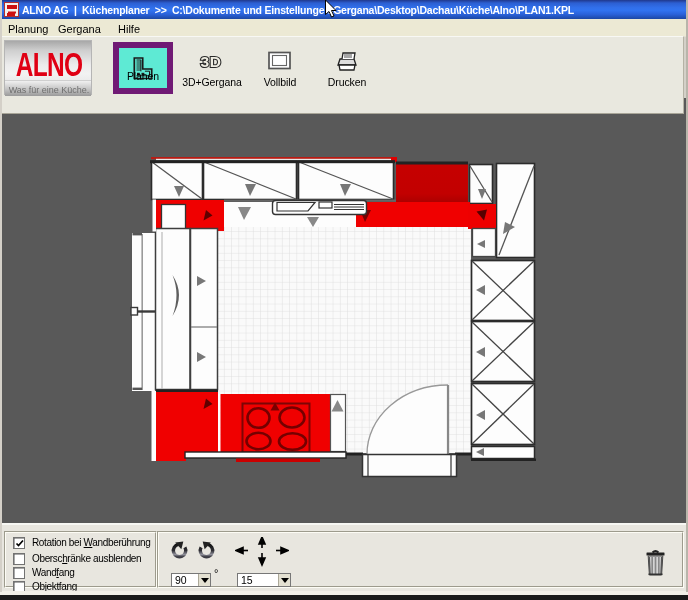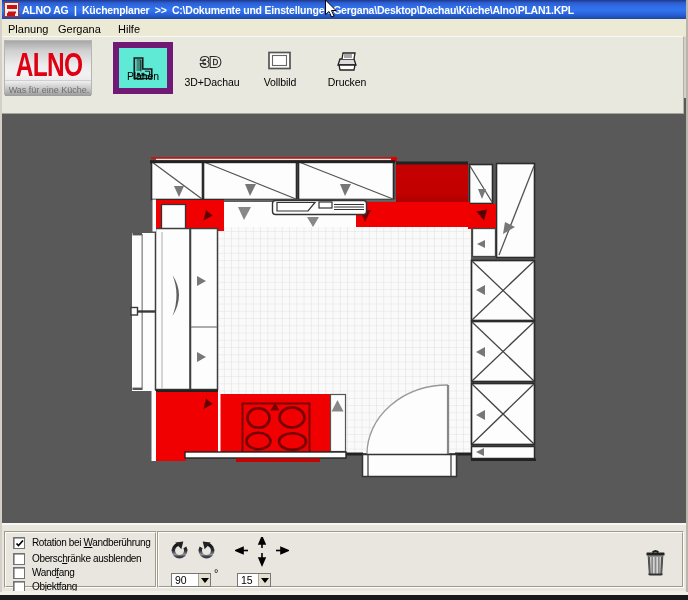--- a/index.html
+++ b/index.html
@@ -73,21 +73,21 @@
         <rect x="4.5" y="15.8" width="2.8" height="2.6" fill="#1a1a1a"></rect>
         <rect x="9" y="15.8" width="2.8" height="2.6" fill="#1a1a1a"></rect>
       </svg>
       <div class="lbl">Planen</div>
     </div>
     <div class="tbtn" style="left:180px;">
       <svg width="30" height="20" viewBox="0 0 30 20">
         <text x="14" y="15.5" text-anchor="middle" font-family="Liberation Sans" font-size="15.5" font-weight="bold" fill="none" stroke="#2a2a2a" stroke-width="2.2" letter-spacing="0.5">3D</text>
         <text x="14" y="15.5" text-anchor="middle" font-family="Liberation Sans" font-size="15.5" font-weight="bold" fill="#efede2" stroke="none" letter-spacing="0.5">3D</text>
       </svg>
-      <div class="lbl">3D+Dachau</div>
+      <div class="lbl">3D+Gergana</div>
     </div>
     <div class="tbtn" style="left:248px;">
       <svg width="24" height="20" viewBox="0 0 24 20">
         <rect x="1" y="1.5" width="21" height="16" fill="#fff" stroke="#555" stroke-width="1.7"></rect>
         <rect x="4.5" y="4.5" width="14" height="10" fill="#fff" stroke="#666" stroke-width="1.1"></rect>
       </svg>
       <div class="lbl">Vollbild</div>
     </div>
     <div class="tbtn" style="left:315px;">
       <svg width="26" height="22" viewBox="0 0 26 22">
@@ -292,21 +292,21 @@
         <path d="M24,7 L27,0 L30,7 z"></path>
         <line x1="27" y1="16" x2="27" y2="22"></line>
         <path d="M24,21 L27,28 L30,21 z"></path>
       </g>
     </svg>
     <div class="combo" style="left:169px; top:48px; width:40px;padding-left:20px;">
       <div class="val">90</div>
       <div class="btn"></div>
     </div>
     <div class="ctl-label" style="left:212px; top:42px;">°</div>
-    <div class="combo" style="left:235px; top:48px; width:34px;">
+    <div class="combo" style="left:235px; top:48px; width:54px;">
       <div class="val">15</div>
       <div class="btn"></div>
     </div>
     <div class="ctl-label" style="left:273px; top:65px;">cm</div>
 
     <svg style="position:absolute; left:643px; top:24px;" width="21" height="28" viewBox="0 0 21 28">
       <path d="M7.5,3.5 Q10.5,0.8 13.5,3.5" fill="none" stroke="#222" stroke-width="2"></path>
       <rect x="1.5" y="3.5" width="18" height="3" rx="0.5" fill="#222"></rect>
       <path d="M3.2,7 L17.8,7 L16.6,26 L4.4,26 z" fill="#ddd" stroke="#444" stroke-width="1"></path>
       <path d="M7.2,8 L7.2,25 M10.5,8 L10.5,25 M13.8,8 L13.8,25" stroke="#888" stroke-width="1.8"></path>

